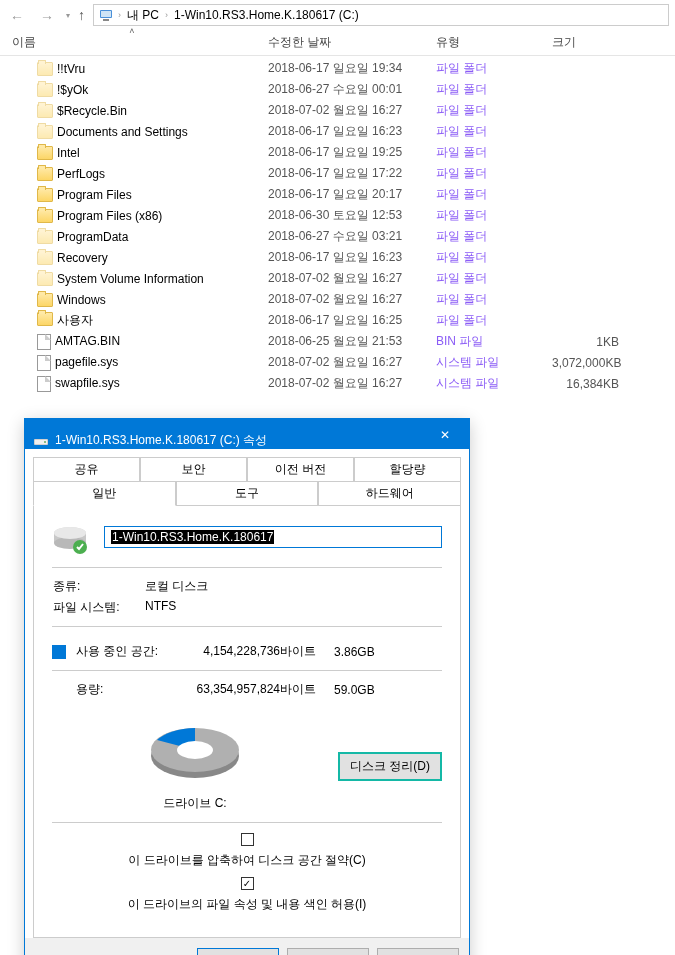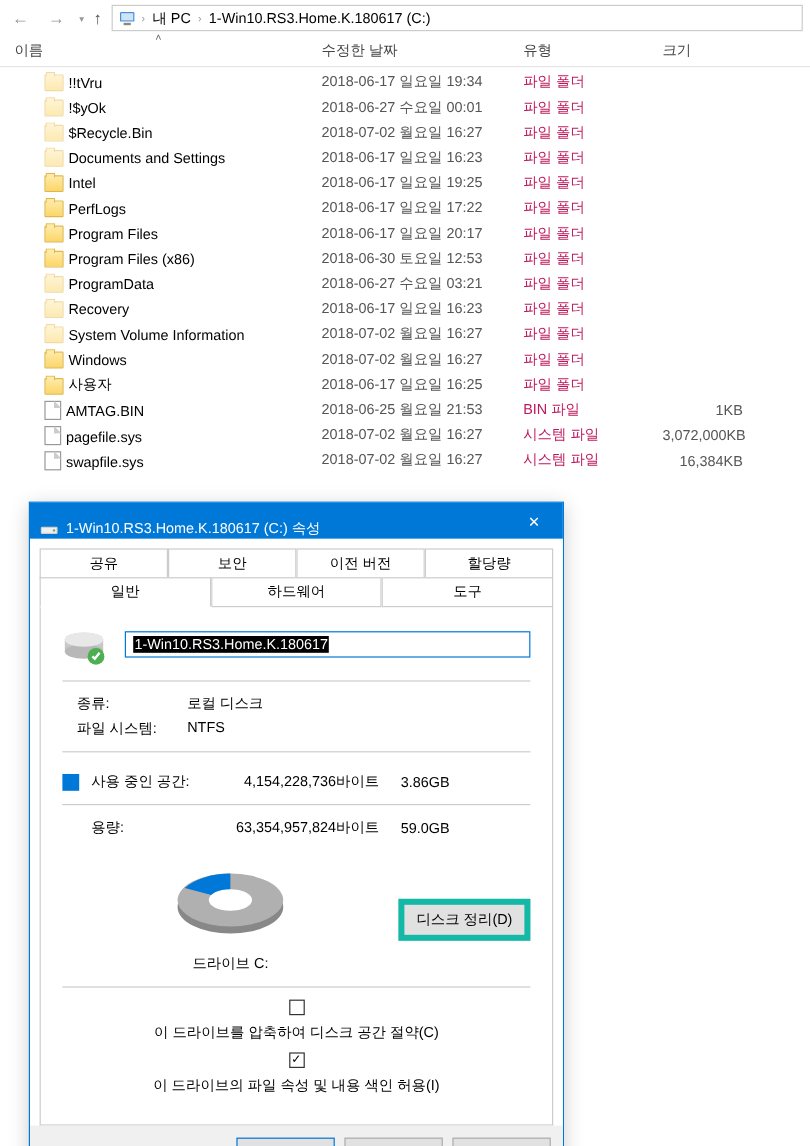--- a/index.html
+++ b/index.html
@@ -20,23 +20,23 @@
 .col { color: #444; position: relative; }
 .col-name { width: 256px; }
 .col-date { width: 168px; }
 .col-type { width: 116px; }
 .col-size { width: 90px; text-align: left; }
 .sort-indicator { position: absolute; top: -8px; left: 50%; transform: translateX(-50%); color: #666; font-size: 9px; }
 
 
 .files { padding: 2px 0 20px 13px; }
 .row { display: flex; align-items: center; height: 21px; }
-.fname { width: 255px; display: flex; align-items: flex-end; gap: 4px; padding-left: 24px; }
+.fname { width: 255px; display: flex; align-items: flex-start; gap: 4px; padding-left: 24px; }
 .fdate { width: 168px; color: #555; }
-.ftype { width: 116px; color: #be185d; }
+.ftype { width: 116px; color: #8b5cf6; }
 .fsize { width: 75px; text-align: right; color: #555; padding-right: 8px; }
 .icon-folder { width: 16px; height: 14px; background: linear-gradient(#ffe9a6, #fcd667); border: 1px solid #e0b849; border-radius: 1px; position: relative; }
 .icon-folder::before { content: ""; position: absolute; top: -3px; left: 0; width: 6px; height: 3px; background: #ffe9a6; border: 1px solid #e0b849; border-bottom: none; border-radius: 1px 1px 0 0; }
 .icon-folder.hidden { opacity: 0.5; }
 .icon-file { width: 14px; height: 16px; background: #fff; border: 1px solid #999; position: relative; }
 .icon-file::after { content: ""; position: absolute; right: -1px; top: -1px; border: 3px solid transparent; border-left-color: #ccc; border-bottom-color: #ccc; }
 
 
 .dialog { position: absolute; left: 24px; top: 418px; width: 446px; background: #fff; border: 1px solid #0078d7; box-shadow: 0 4px 16px rgba(0,0,0,0.2); }
 .titlebar { background: #0078d7; color: #fff; height: 30px; display: flex; align-items: flex-end; padding: 0 4px 0 8px; }
@@ -55,39 +55,39 @@
 .panel { border: 1px solid #ccc; border-top: none; margin-top: -1px; padding: 14px 18px 16px 18px; background: #fff; }
 
 .drive-row { display: flex; align-items: center; gap: 16px; margin-bottom: 12px; }
 .drive-icon-wrap { width: 36px; height: 36px; position: relative; }
 .drive-svg { width: 36px; height: 36px; }
 .name-input { flex: 1; border: 1px solid #0078d7; padding: 3px 6px; }
 .name-input-inner { background: #000000; color: #fff; display: inline; padding: 0 1px; }
 
 .hr { border: none; border-top: 1px solid #ccc; margin: 10px 0; }
 
-.info-row { display: flex; margin: 4px 12px; justify-content: space-between; }
+.info-row { display: flex; margin: 4px 1px; justify-content: space-between; }
 .info-label { width: 92px; }
 .info-value { flex: 1; }
 
 .space-table { margin-top: 16px; }
 .space-row { display: flex; align-items: center; margin: 3px 0; }
 .swatch { width: 14px; height: 14px; margin-right: 10px; }
 .swatch.used { background: #0078d7; }
 .swatch.free { background: #b0b0b0; }
 .space-label { width: 108px; }
 .space-bytes { width: 150px; text-align: right; padding-right: 18px; }
 .space-gb { width: 60px; }
 .capacity-row .space-label { margin-left: 24px; width: 108px; }
 
 .pie-zone { display: flex; align-items: center; margin: 22px 0 6px 0; }
 .pie-wrap { flex: 1; text-align: center; }
 .pie { width: 104px; height: 64px; display: inline-block; }
 .drive-label { text-align: center; margin-top: 8px; }
-.cleanup-btn { border: 5px solid #14b8a6; background: #e1e1e1; padding: 4px 10px; }
+.cleanup-btn { border: 2px solid #14b8a6; background: #e1e1e1; padding: 4px 10px; }
 
 .chk-row { display: flex; align-items: center; margin: 8px 0; gap: 6px; flex-direction: column; }
 .chkbox { width: 13px; height: 13px; border: 1px solid #333; display: inline-flex; align-items: center; justify-content: center; font-size: 10px; line-height: 1; }
 
 .btn-row { display: flex; justify-content: flex-end; padding: 10px; gap: 8px; background: #f0f0f0; }
 .btn { width: 82px; padding: 4px 0; text-align: right; border: 1px solid #adadad; background: #e1e1e1; font-family: Liberation Mono, monospace; }
 .btn.default { border-color: #0078d7; }
 .btn.disabled { color: #a0a0a0; }
 </style>
 </head>
@@ -287,22 +287,22 @@
 
   <div class="tab-area">
     <div class="tabs-row1">
       <div class="tab">공유</div>
       <div class="tab">보안</div>
       <div class="tab">이전 버전</div>
       <div class="tab">할당량</div>
     </div>
     <div class="tabs-row2">
       <div class="tab active">일반</div>
+      <div class="tab">도구</div>
       <div class="tab">하드웨어</div>
-      <div class="tab">도구</div>
     </div>
 
     <div class="panel">
       <div class="drive-row">
         <div class="drive-icon-wrap">
           <svg class="drive-svg" viewBox="0 0 36 36">
             <ellipse cx="18" cy="14" rx="16" ry="6" fill="#d8d8d8"></ellipse>
             <rect x="2" y="14" width="32" height="10" fill="#c8c8c8"></rect>
             <ellipse cx="18" cy="24" rx="16" ry="6" fill="#b8b8b8"></ellipse>
             <ellipse cx="18" cy="14" rx="16" ry="6" fill="#e8e8e8"></ellipse>

